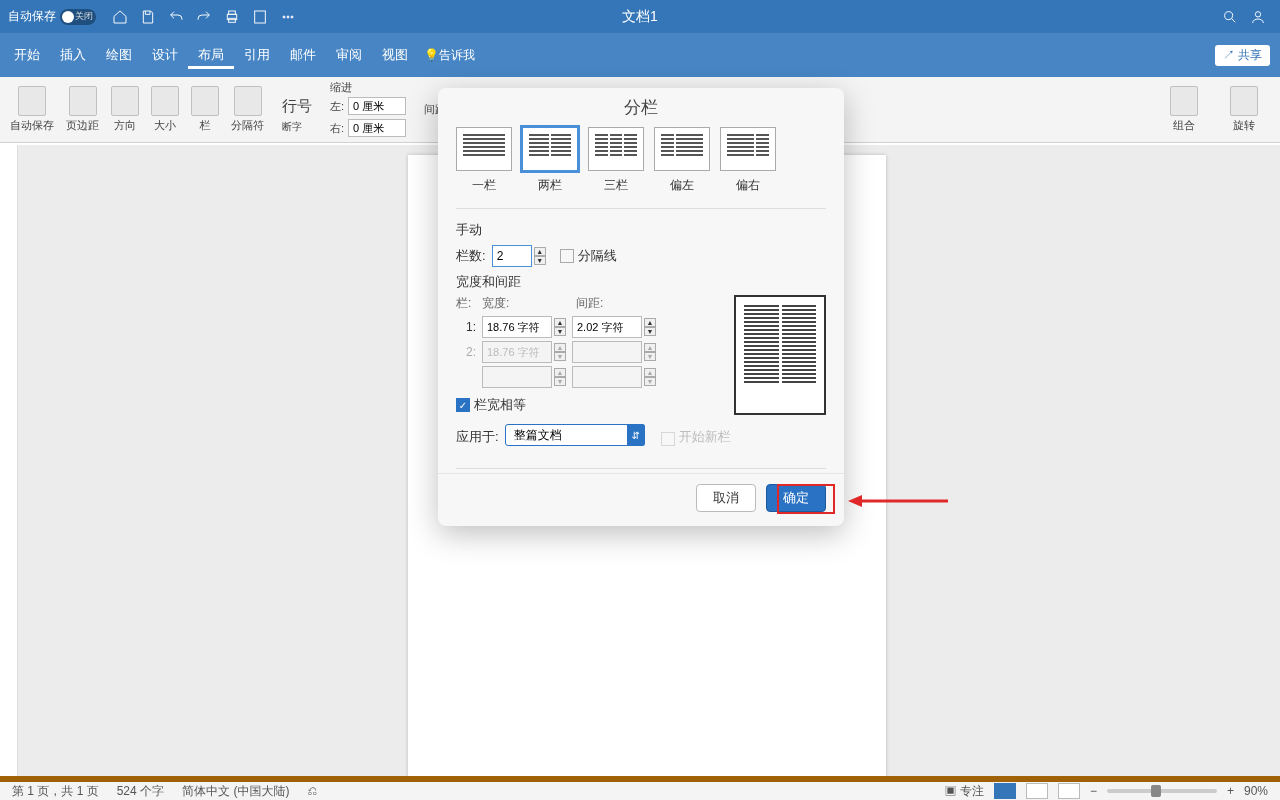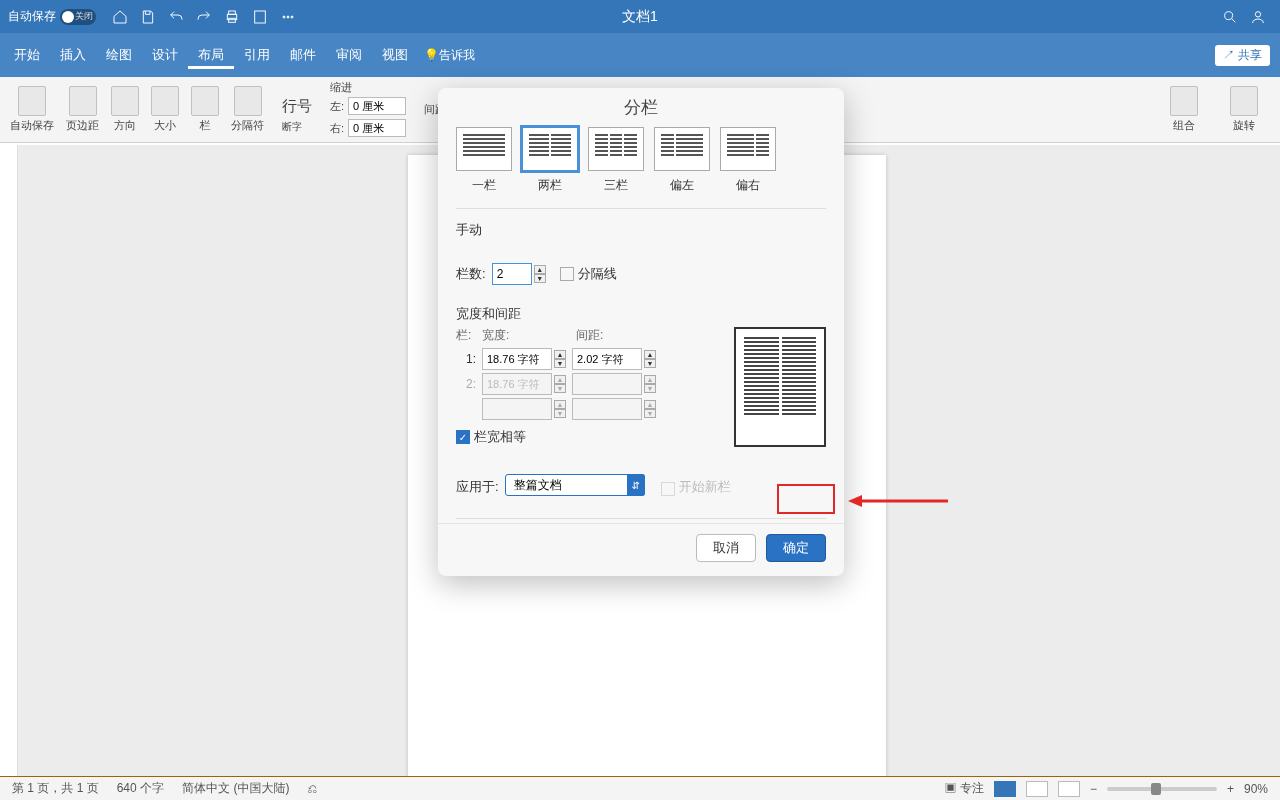--- a/index.html
+++ b/index.html
@@ -29,42 +29,42 @@
   .ribbon .field-row .mini-input { width:58px; height:18px; background:#fff; border:1px solid #bbb; margin-left:4px; padding:0 4px; font-size:11px; }
 
   .ruler-h { height:18px; background:#fff; border-bottom:1px solid #ddd; position:relative;text-align:right; }
   .ruler-v { width:18px; background:#fff; border-right:1px solid #ddd; position:absolute; top:145px; bottom:24px; left:0; }
 
   .canvas { position:absolute; top:145px; left:18px; right:0; bottom:24px; background:#ececec; overflow:hidden; }
   .page { position:absolute; left:390px; top:10px; width:478px; height:680px; background:#fff; box-shadow:0 0 4px rgba(0,0,0,.2); padding:60px 70px; }
   .page .txt { font-size:14px; line-height:25px; color:#222; letter-spacing:0px; word-break:break-all; }
   .page .cursor-mark { color:#3576b8; font-size:12px; }
 
-  .statusbar { position:absolute; bottom:0; left:0; right:0; height:24px; background:#f4f4f4; border-top:1px solid #a16207; display:flex; align-items:center; font-size:12px; color:#555; padding:0 12px; }
+  .statusbar { position:absolute; bottom:0; left:0; right:0; height:24px; background:#f4f4f4; border-top:6px solid #a16207; display:flex; align-items:center; font-size:12px; color:#555; padding:0 12px; }
   .statusbar > span { margin-right:18px; }
   .statusbar .right { margin-left:auto; display:flex; align-items:center; gap:10px; }
   .statusbar .view-btn { width:22px; height:16px; border:1px solid #bbb; background:#fff; }
   .statusbar .view-btn.active { background:#3576b8; border-color:#3576b8; }
   .statusbar .zoom-slider { width:110px; height:4px; background:#ccc; position:relative; border-radius:2px; }
   .statusbar .zoom-slider .knob { position:absolute; left:40%; top:-4px; width:10px; height:12px; background:#888; border-radius:2px; }
 
   .dialog { position:absolute; left:438px; top:88px; width:406px; background:#f7f7f7; border-radius:8px; box-shadow:0 8px 30px rgba(0,0,0,.25); font-size:13px; color:#333; }
   .dialog .dlg-title { text-align:center; padding:8px 0; font-size:17px; color:#444; }
   .dialog .section-label { padding:8px 18px 4px; color:#333; }
   .dialog .presets { display:flex; gap:10px; padding:0 18px 10px; }
   .preset { display:flex; flex-direction:column; align-items:center; cursor:pointer; }
   .preset .thumb { width:56px; height:44px; background:#fff; border:1px solid #aaa; padding:6px; display:flex; gap:2px; }
   .preset.selected .thumb { outline:3px solid #4a90d9; outline-offset:-1px; }
   .preset .thumb .col { flex:1; display:flex; flex-direction:column; gap:2px; }
   .preset .thumb .line { height:2px; background:#555; }
   .preset .plabel { margin-top:6px; font-size:12px; }
   .dialog hr { border:none; border-top:1px solid #ddd; margin:4px 18px; }
 
   .dlg-body { padding:0 18px 10px; }
-  .row { display:flex; align-items:center; margin:20px 0; font-size:13px; }
+  .row { display:flex; align-items:center; margin:2px 0; font-size:13px; }
   .row label { margin-right:6px; }
   .spin-input { width:40px; height:22px; border:1px solid #4a90d9; background:#fff; padding:0 4px; font-size:12px; }
   .spin-btns { display:inline-flex; flex-direction:column; margin-left:2px; }
   .spin-btns span { width:12px; height:9px; border:1px solid #aaa; background:#f0f0f0; font-size:7px; line-height:7px; text-align:center; }
   .chk { width:14px; height:14px; border:1px solid #aaa; margin-right:4px; display:inline-flex; align-items:center; justify-content:center; }
   .chk.checked { background:#2a72c4; border-color:#2a72c4; color:#fff; font-size:10px; }
 
   .width-table { display:flex; gap:14px; margin-top:4px; align-items:flex-start; }
   .width-table .cols { flex:1; }
   .width-table .hdr { display:flex; font-size:12px; color:#666; margin-bottom:4px; }
@@ -485,21 +485,21 @@
 <div class="ok-highlight" style="left:777px; top:484px; width:58px; height:30px;"></div>
 <div class="arrow-callout" style="left:848px; top:492px;">
   <svg viewBox="0 0 100 18">
       <line x1="100" y1="9" x2="8" y2="9" stroke="#e02828" stroke-width="3"></line>
       <polygon points="0,9 14,3 14,15" fill="#e02828"></polygon>
     </svg>
 </div>
 
 <div class="statusbar">
   <span>第 1 页，共 1 页</span>
-  <span>640 个字</span>
+  <span>524 个字</span>
   <span>简体中文 (中国大陆)</span>
   <span>⎌</span>
   <div class="right">
     <span>▣ <span>专注</span></span>
     <div class="view-btn active"></div>
     <div class="view-btn"></div>
     <div class="view-btn"></div>
     <span>−</span>
     <div class="zoom-slider">
         <div class="knob"></div>

